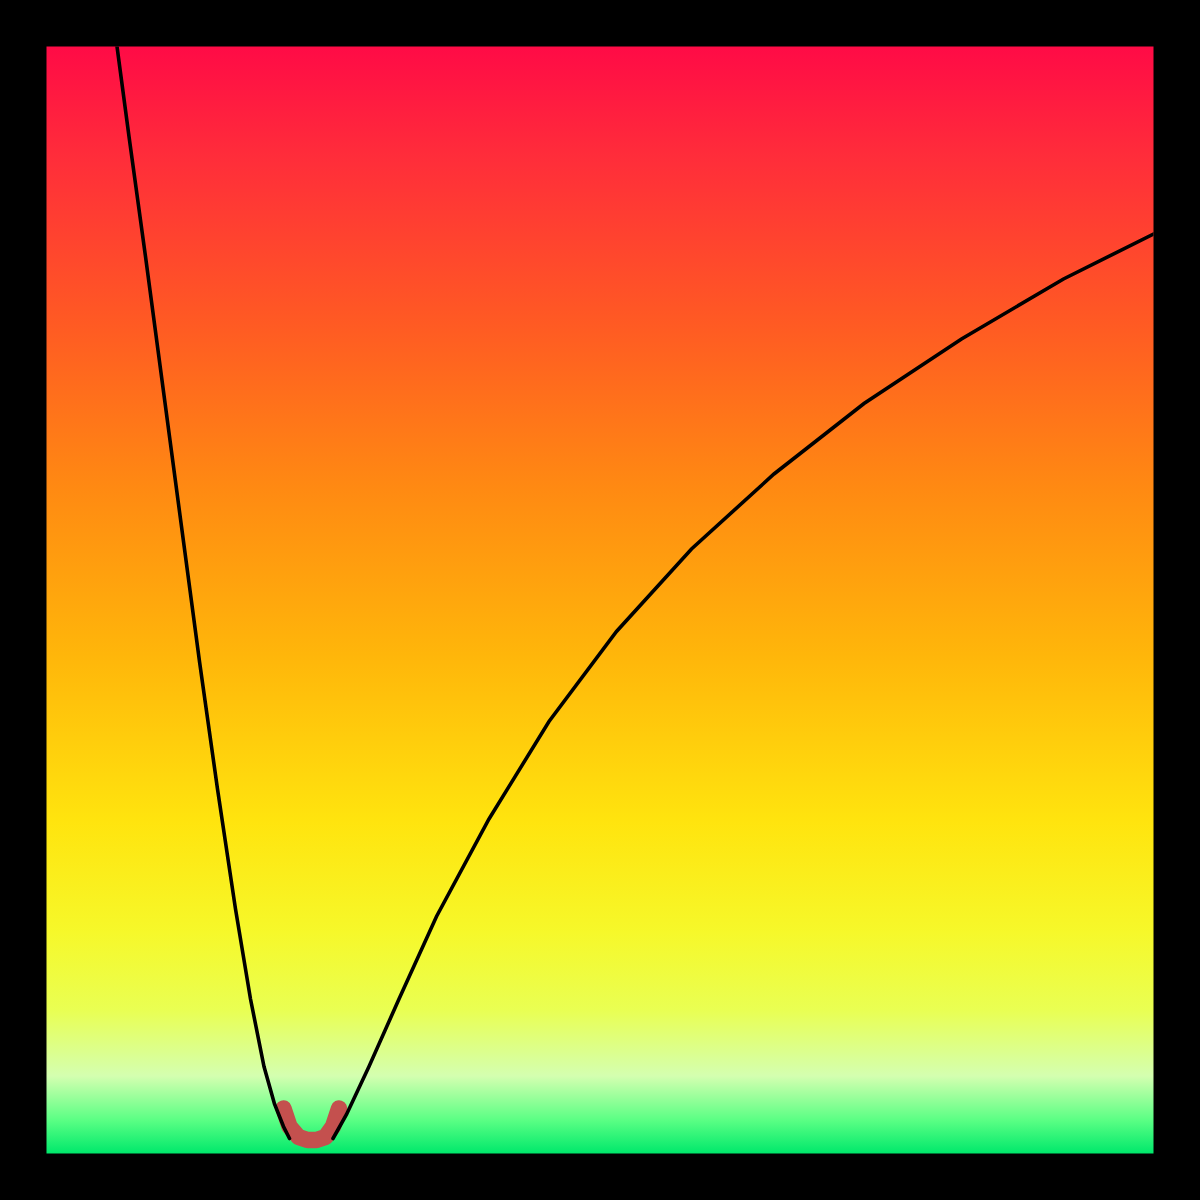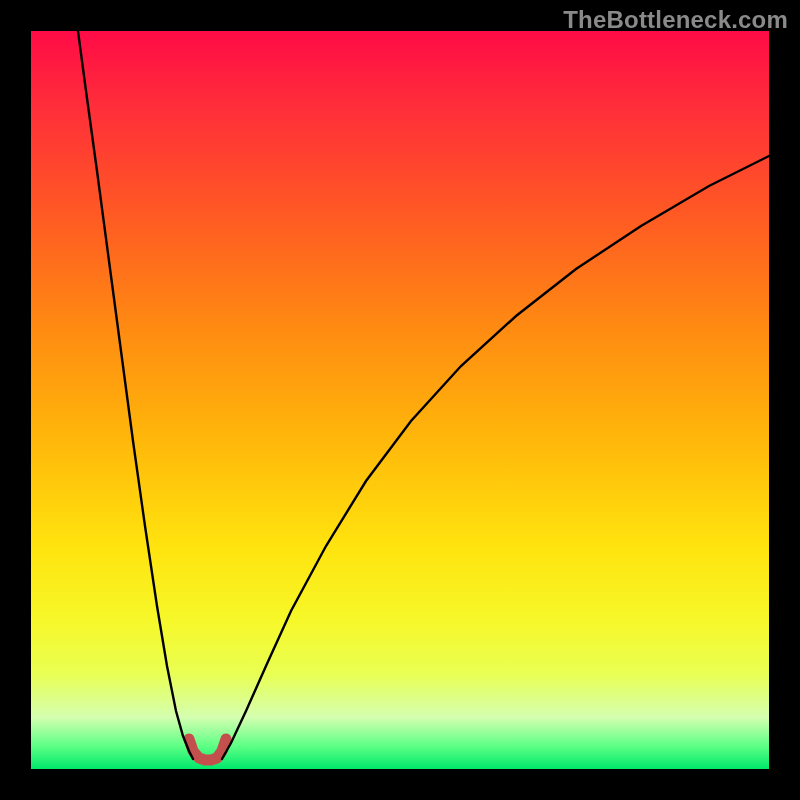--- a/index.html
+++ b/index.html
@@ -50,14 +50,13 @@
 <body>
 
 <div class="frame">
   <div class="plot">
     <svg class="curve" viewBox="0 0 738 738" preserveAspectRatio="none">
       <path fill="none" stroke="#c4504e" stroke-width="11" stroke-linecap="round" stroke-linejoin="round" d="M158 708 L162 720 L168 727 L174 729 L180 729 L186 727 L191 720 L195 708"></path>
       <path fill="none" stroke="#000000" stroke-width="2.4" stroke-linecap="round" d="M47 0 L55 60 L66 140 L78 230 L90 320 L102 410 L114 495 L126 575 L136 635 L145 680 L152 705 L158 720 L162 728"></path>
       <path fill="none" stroke="#000000" stroke-width="2.4" stroke-linecap="round" d="M191 728 L200 712 L215 680 L235 635 L260 580 L295 515 L335 450 L380 390 L430 335 L485 285 L545 238 L610 195 L678 155 L738 125"></path>
     </svg>
   </div>
-  <div class="watermark">TheBottleneck.com</div>
 </div>
 
 </body></html>

